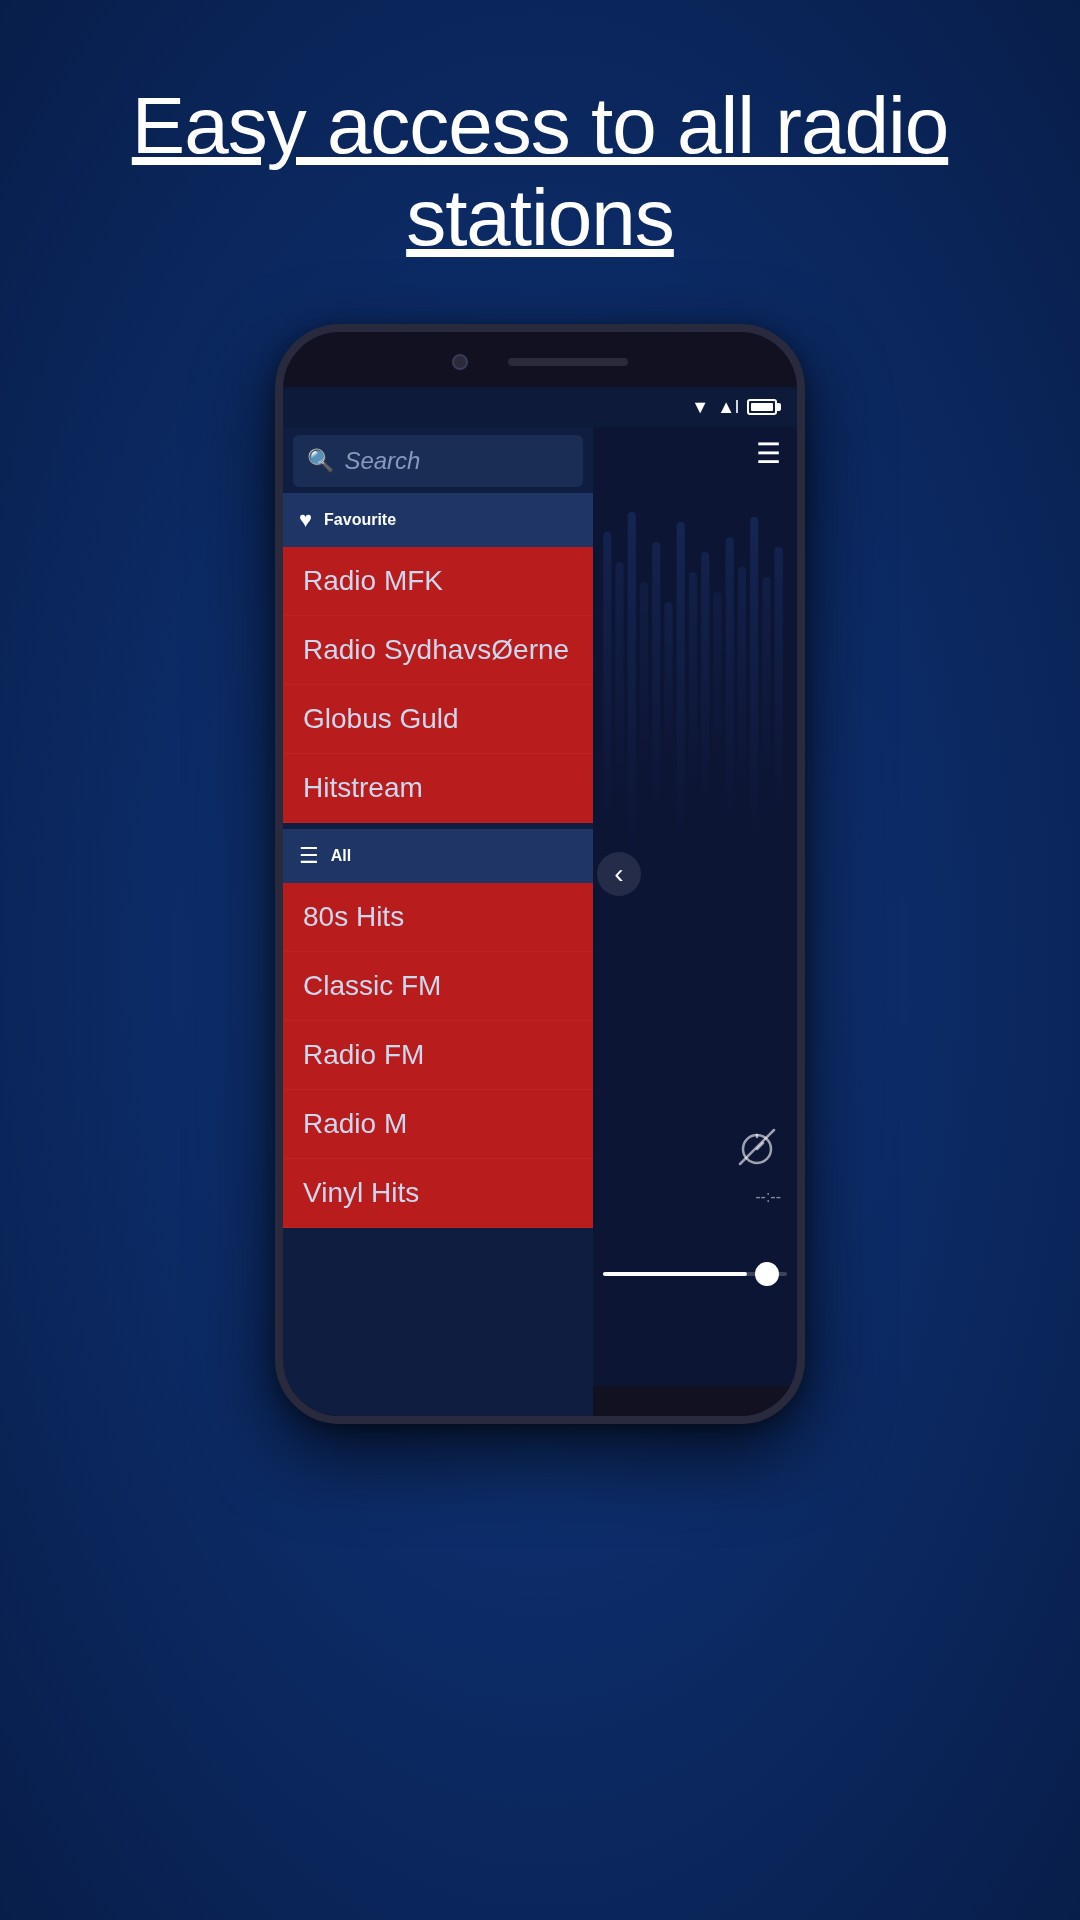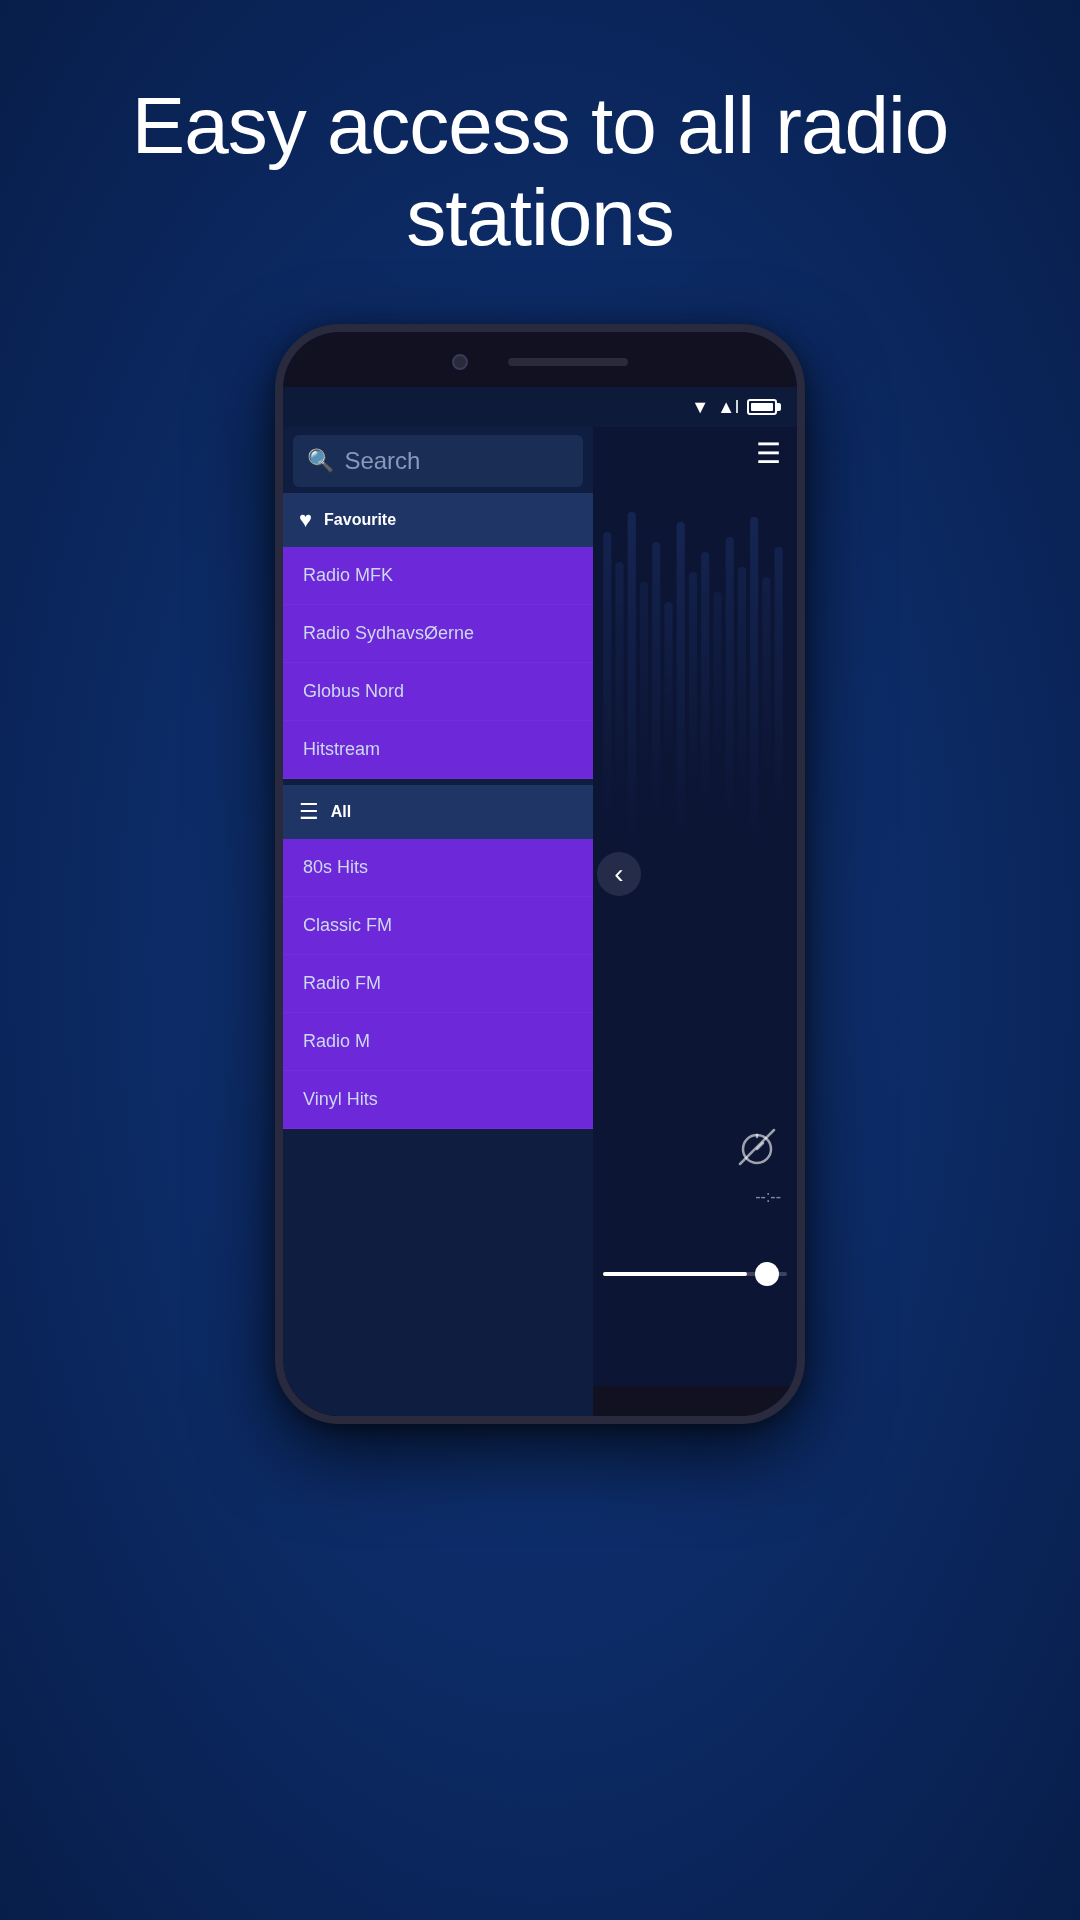--- a/index.html
+++ b/index.html
@@ -19,20 +19,21 @@
 
     .hero-title {
       color: #ffffff;
       font-size: 80px;
       font-weight: 300;
       text-align: center;
       line-height: 1.15;
       margin-top: 80px;
       padding: 0 60px;
       letter-spacing: -1px;
+      text-decoration: underline;
     }
 
     .phone-wrapper {
       position: relative;
       width: 530px;
       height: 1100px;
       margin-top: 60px;
     }
 
     
@@ -152,20 +153,21 @@
     }
 
     .search-icon {
       color: #8899bb;
       font-size: 22px;
     }
 
     .search-text {
       color: #8899bb;
       font-size: 24px;
+      font-style: italic;
     }
 
     
     .section-header {
       display: flex;
       align-items: center;
       gap: 12px;
       padding: 14px 16px;
       background: #1e3566;
     }
@@ -182,23 +184,23 @@
     .section-label {
       color: white;
       font-size: 16px;
       font-weight: 700;
     }
 
     
     .list-item {
       padding: 18px 20px;
       color: #ccd8ee;
-      font-size: 18px;
+      font-size: 28px;
       border-bottom: 1px solid rgba(255,255,255,0.04);
-      background: #6d28d9;
+      background: #b91c1c;
       cursor: pointer;
     }
 
     
     .right-panel {
       flex: 1;
       background: #0d1535;
       position: relative;
       display: flex;
       flex-direction: column;
@@ -338,21 +340,21 @@
           <span class="search-text">Search</span>
         </div>
 
         <div class="section-header">
           <span class="section-icon">♥</span>
           <span class="section-label">Favourite</span>
         </div>
 
         <div class="list-item">Radio MFK</div>
         <div class="list-item">Radio SydhavsØerne</div>
-        <div class="list-item">Globus Nord</div>
+        <div class="list-item">Globus Guld</div>
         <div class="list-item">Hitstream</div>
 
         <div class="section-header all-header">
           <span class="section-icon">☰</span>
           <span class="section-label">All</span>
         </div>
 
         <div class="list-item">80s Hits</div>
         <div class="list-item">Classic FM</div>
         <div class="list-item">Radio FM</div>

